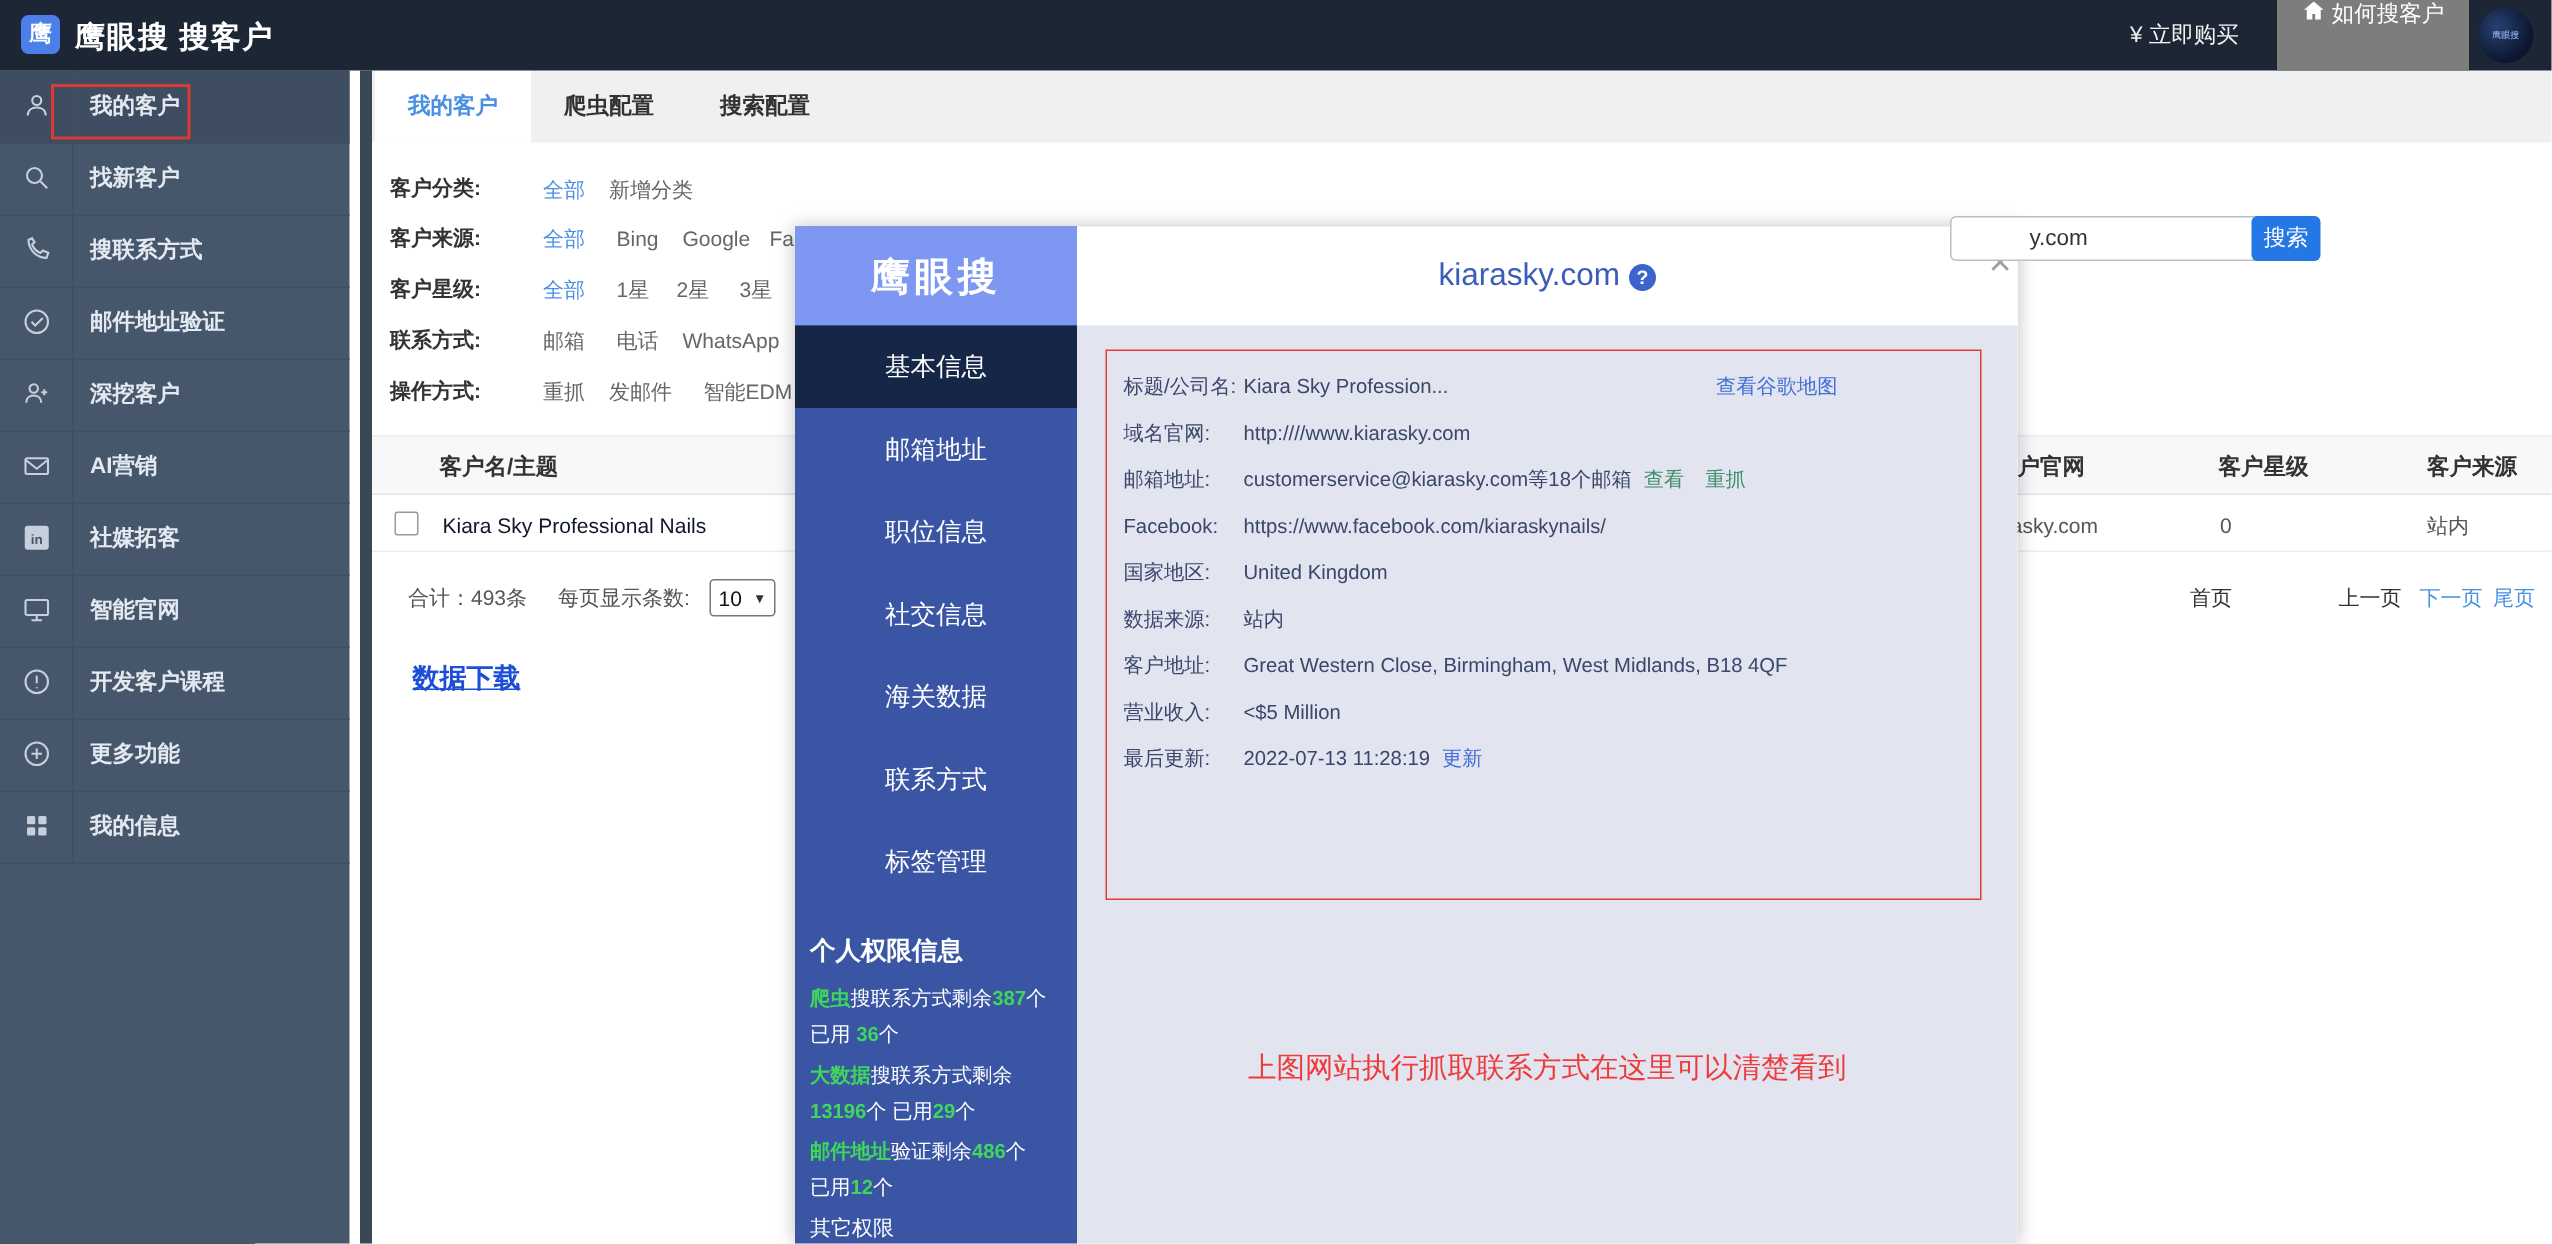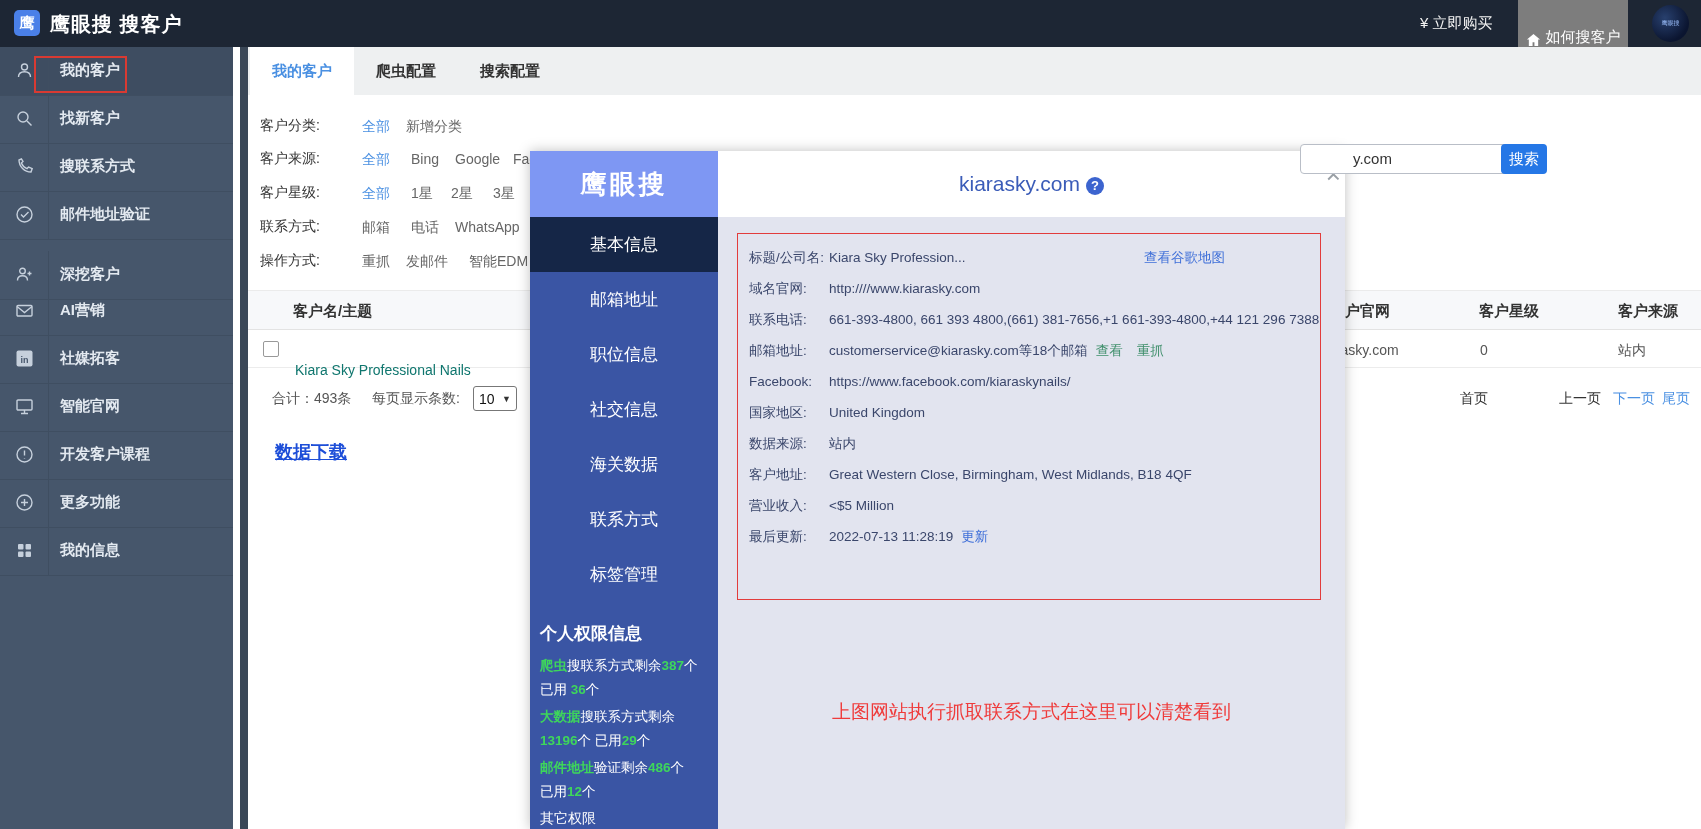--- a/index.html
+++ b/index.html
@@ -6,22 +6,22 @@
   body{width:1701px;height:829px;position:relative;overflow:hidden;background:#fff;
        font-family:"Liberation Sans","DejaVu Sans",sans-serif;color:#333;}
   .abs{position:absolute;}
 
   
   .topbar{left:0;top:0;width:1701px;height:47px;background:#1d2634;z-index:60;}
   .logo{left:14px;top:10px;width:26px;height:26px;border-radius:5px;background:#4a80e8;
         color:#fff;font-size:15px;font-weight:bold;text-align:center;line-height:26px;}
   .apptitle{left:50px;top:11px;font-size:20px;font-weight:bold;color:#fff;letter-spacing:1px;}
   .buy{left:1420px;top:14px;font-size:15px;color:#f2f2f2;}
-  .howto{left:1518px;top:0;width:110px;height:47px;background:#7d7d7d;color:#fff;font-size:15px;
-         display:flex;align-items:flex-end;justify-content:center;gap:5px;}
+  .howto{left:1518px;top:0;width:128px;height:47px;background:#7d7d7d;color:#fff;font-size:15px;
+         display:flex;align-items:flex-start;justify-content:center;gap:5px;}
   .avatar{left:1652px;top:5px;width:37px;height:37px;border-radius:50%;
           background:radial-gradient(circle at 35% 35%,#28406e,#0b1530 70%);
           color:#9fc2ff;font-size:6px;display:flex;align-items:center;justify-content:center;}
 
   
   .sidebar{left:0;top:47px;width:233px;height:782px;background:#46566b;z-index:55;}
   .side-item{position:absolute;left:0;width:233px;height:48px;border-bottom:1px solid #3f4e61;}
   .side-item .sicon{position:absolute;left:15px;top:14px;width:19px;height:19px;}
   .side-item .slabel{position:absolute;left:60px;top:14px;font-size:15px;font-weight:bold;color:#e3e9f0;}
   .side-sep{position:absolute;left:48px;top:0;bottom:0;width:1px;background:#3f4e61;}
@@ -29,31 +29,31 @@
   .red-rect{position:absolute;left:34px;top:9px;width:89px;height:33px;border:2px solid #d93a32;}
   .scroll-strip{left:240px;top:47px;width:8px;height:782px;background:#3a4757;z-index:56;}
 
   
   .tabbar{left:248px;top:47px;width:1453px;height:48px;background:#eef0f1;}
   .tab{position:absolute;top:0;height:48px;width:104px;text-align:center;line-height:48px;
        font-size:15px;font-weight:bold;color:#333;}
   .tab.active{background:#fff;color:#4a90e2;}
 
   
-  .flabel{font-size:14px;font-weight:normal;color:#333;}
+  .flabel{font-size:14px;font-weight:bold;color:#333;}
   .fopt{font-size:14px;color:#666;}
   .fopt.blue{color:#4a90e2;}
 
   
   .thead-strip{left:248px;top:290px;width:1453px;height:40px;background:#f7f8fa;
                border-top:1px solid #ebebeb;border-bottom:1px solid #e3e3e3;box-sizing:border-box;}
   .th{font-size:15px;font-weight:bold;color:#333;top:302px;}
   .row-strip{left:248px;top:330px;width:1453px;height:38px;border-bottom:1px solid #ececec;box-sizing:border-box;}
   .cell{font-size:14px;color:#555;top:342px;}
-  .rowlink{color:#0f766e;margin-top:20px;}
+  .rowlink{color:#0f172a;}
   .muted{color:#555;font-size:14px;}
   .pg{font-size:14px;color:#333;top:390px;}
   .pg.blue{color:#4a90e2;}
   .download{font-size:18px;font-weight:bold;color:#1d4ed8;text-decoration:underline;}
   .pp-select{left:473px;top:386px;width:44px;height:25px;border:1px solid #777;border-radius:3px;
              background:#fff;font-size:14px;color:#111;display:flex;align-items:center;
              justify-content:space-between;padding:0 5px;box-sizing:border-box;}
   .checkbox{left:263px;top:341px;width:14px;height:14px;border:1px solid #999;border-radius:2px;background:#fff;}
 
   
@@ -145,21 +145,21 @@
   <div class="side-item" style="top:144px;">
     <span class="sicon">
       <svg width="19" height="19" viewBox="0 0 19 19" fill="none" stroke="#c6d0dc" stroke-width="1.4">
           <circle cx="9.5" cy="9.5" r="7.5"></circle>
           <path d="M6 9.5l2.5 2.5L13.5 7"></path>
         </svg>
       </span>
     <span class="slabel">邮件地址验证</span>
     <span class="side-sep"></span>
   </div>
-  <div class="side-item" style="top:204px;text-align:right;">
+  <div class="side-item" style="top:192px;text-align:right;">
     <span class="sicon">
       <svg width="19" height="19" viewBox="0 0 19 19" fill="none" stroke="#c6d0dc" stroke-width="1.4">
           <circle cx="7.5" cy="6" r="2.8"></circle>
           <path d="M2.5 15.5c0-3.2 2.4-4.8 5-4.8s5 1.6 5 4.8M14.5 6.5v4M12.5 8.5h4"></path>
         </svg>
       </span>
     <span class="slabel">深挖客户</span>
     <span class="side-sep"></span>
   </div>
   <div class="side-item" style="top:240px;">
@@ -320,24 +320,20 @@
         <div class="frow">
             <span class="flab">标题/公司名:</span>
             <span>Kiara Sky Profession...</span>
             <span class="maps-link blue-link">查看谷歌地图</span>
           </div>
         <div class="frow">
             <span class="flab">域名官网:</span>
             <span>http:////www.kiarasky.com</span>
           </div>
         <div class="frow">
-            <span class="flab">联系电话:</span>
-            <span>661-393-4800, 661 393 4800,(661) 381-7656,+1 661-393-4800,+44 121 296 7388</span>
-          </div>
-        <div class="frow">
             <span class="flab">邮箱地址:</span>
             <span>customerservice@kiarasky.com等18个邮箱</span>
             <span class="green-link" style="margin-left:8px;">查看</span>
             <span class="green-link" style="margin-left:14px;">重抓</span>
           </div>
         <div class="frow">
             <span class="flab">Facebook:</span>
             <span>https://www.facebook.com/kiaraskynails/</span>
           </div>
         <div class="frow">

